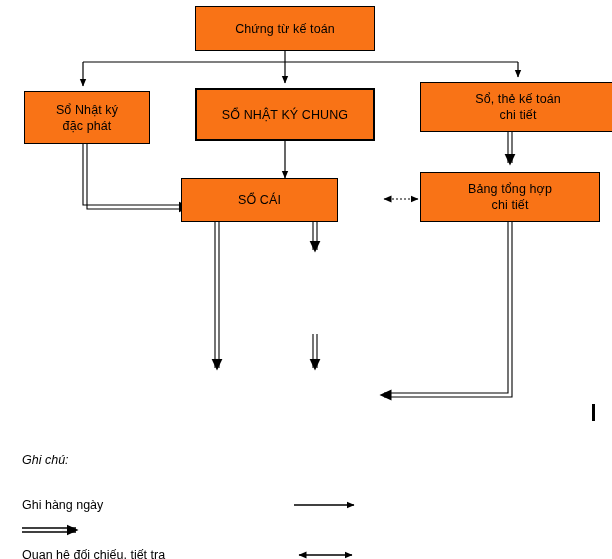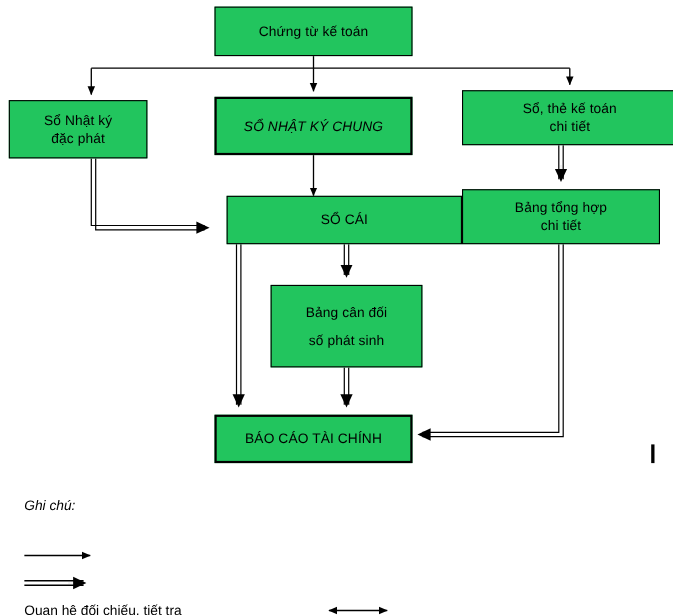--- a/index.html
+++ b/index.html
@@ -18,21 +18,21 @@
   #diagram-canvas {
     position: absolute;
     left: 0;
     top: 0;
     width: 612px;
     height: 559px;
   }
   .node {
     position: absolute;
     box-sizing: border-box;
-    background: #22c55e;
+    background: #f97316;
     border: 1px solid #000000;
     display: flex;
     flex-direction: column;
     align-items: center;
     justify-content: center;
     z-index: 5;
   }
   .node.bold-border {
     border-width: 2px;
   }
@@ -190,58 +190,52 @@
       <path d="M508,222 L508,393 L384,393" stroke="#000000" stroke-width="1.1" fill="none"></path>
       <path d="M512,222 L512,397 L384,397" stroke="#000000" stroke-width="1.1" fill="none"></path>
       <path d="M392,395 L380,395" stroke="#000000" stroke-width="0.1" fill="none" marker-end="url(#arrow-fat)"></path>
     </g>
   </svg>
 
   <div class="node" style="left:195px; top:6px; width:180px; height:45px;">
     <span class="node-line">Chứng từ kế toán</span>
   </div>
 
-  <div class="node" style="left:8px; top:91px; width:126px; height:53px;">
+  <div class="node" style="left:24px; top:91px; width:126px; height:53px;">
     <span class="node-line">Sổ Nhật ký</span>
     <span class="node-line">đặc phát</span>
   </div>
 
-  <div class="node bold-border" style="left:195px; top:88px; width:180px; height:53px;font-style:italic;">
+  <div class="node bold-border" style="left:195px; top:88px; width:180px; height:53px;">
     <span class="node-line">SỔ NHẬT KÝ CHUNG</span>
   </div>
 
   <div class="node" style="left:420px; top:82px; width:196px; height:50px;">
     <span class="node-line">Sổ, thẻ kế toán</span>
     <span class="node-line">chi tiết</span>
   </div>
 
-  <div class="node" style="left:206px; top:178px; width:214px; height:44px;">
+  <div class="node" style="left:181px; top:178px; width:157px; height:44px;">
     <span class="node-line">SỔ CÁI</span>
   </div>
 
   <div class="node" style="left:420px; top:172px; width:180px; height:50px;">
     <span class="node-line">Bảng tổng hợp</span>
     <span class="node-line">chi tiết</span>
   </div>
 
-  <div class="node spaced" style="left:246px; top:259px; width:138px; height:75px;">
-    <span class="node-line">Bảng cân đối</span>
-    <span class="node-line">số phát sinh</span>
-  </div>
-
-  <div class="node bold-border" style="left:195px; top:377px; width:180px; height:44px;">
-    <span class="node-line">BÁO CÁO TÀI CHÍNH</span>
-  </div>
+
 
   <div class="tick-mark"></div>
 
   <div class="legend">
     <div class="legend-title">Ghi chú:</div>
 
     <div class="legend-row">
+      <div class="legend-label">Ghi hàng ngày</div>
       <div class="legend-art">
         <svg viewBox="0 0 70 16" width="70" height="16">
           <defs>
             <marker id="lg-arrow-thin" markerWidth="9" markerHeight="9" refX="7.5" refY="4" orient="auto" markerUnits="userSpaceOnUse">
               <path d="M0,0.6 L8,4 L0,7.4 z" fill="#000000"></path>
             </marker>
           </defs>
           <path d="M0,8 L60,8" stroke="#000000" stroke-width="1.3" fill="none" marker-end="url(#lg-arrow-thin)"></path>
         </svg>
       </div>

